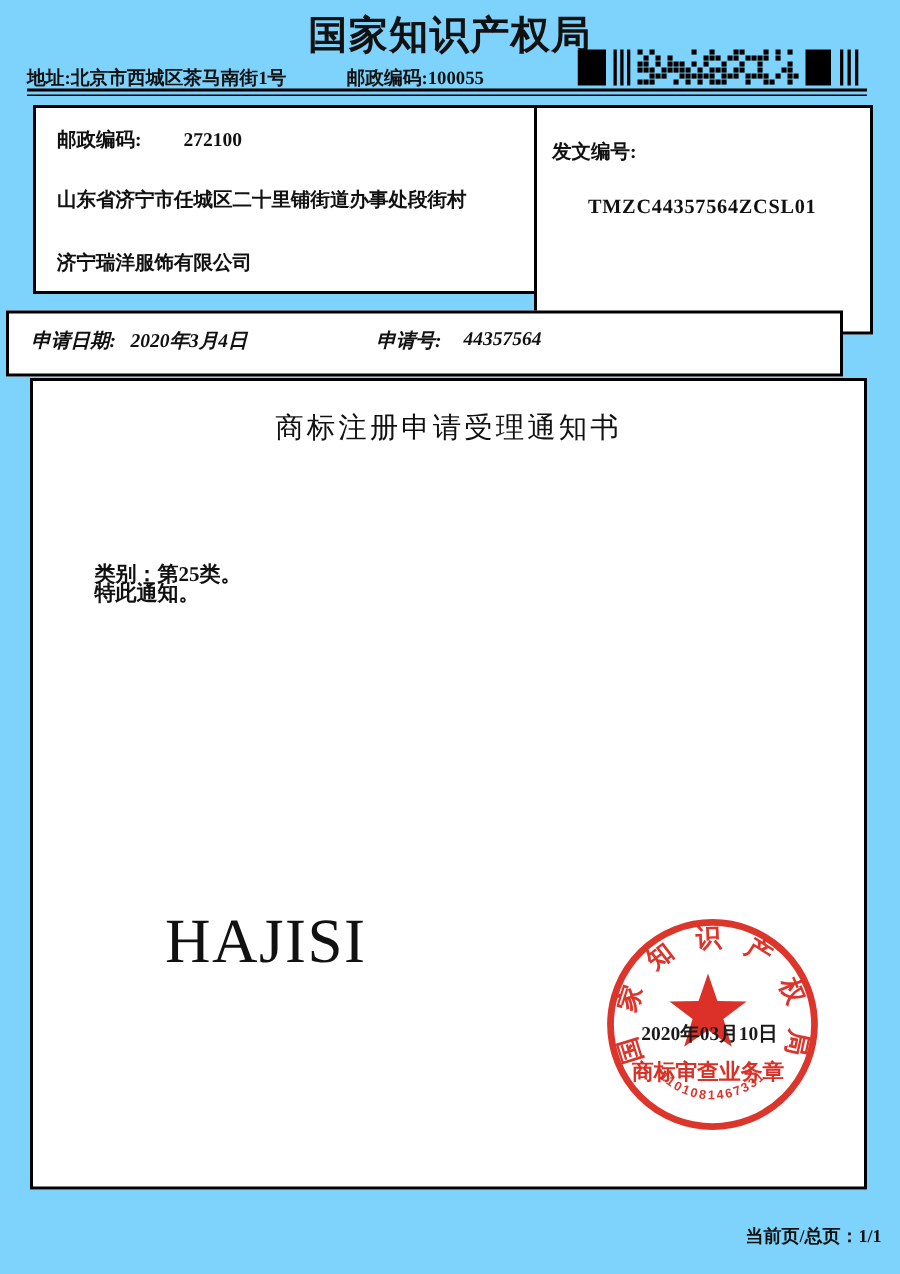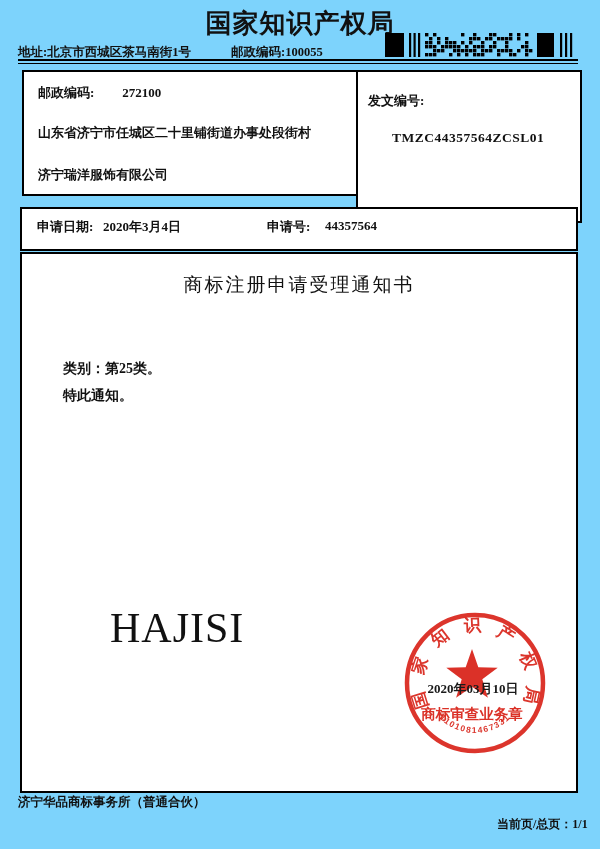--- a/index.html
+++ b/index.html
@@ -38,35 +38,35 @@
 
   .recipient-box .line { position: absolute; left: 14px; font-size: 13px; font-weight: 600; white-space: nowrap; }
   .rb-post  { top: 12px; }
   .rb-post .val { margin-left: 28px; }
   .rb-addr  { top: 52px; }
   .rb-comp  { top: 94px; }
 
   .dispatch-label { position: absolute; left: 10px; top: 20px; font-size: 13px; font-weight: 600; }
   .dispatch-value { position: absolute; left: 34px; top: 58px; font-size: 13.5px; font-weight: 600; letter-spacing: 0.5px; }
 
-  .app-bar { top: 207px; left: 20px; width: 558px; height: 44px; }
+  .app-bar { top: 207px; left: 4px; width: 558px; height: 44px; font-style: italic; }
   .app-bar span { position: absolute; top: 9px; font-size: 13px; font-weight: 600; white-space: nowrap; }
   .ab-date-label { left: 15px; }
   .ab-date-value { left: 81px; }
   .ab-num-label  { left: 245px; }
   .ab-num-value  { left: 303px; }
 
   .notice-box { top: 252px; left: 20px; width: 558px; height: 541px; }
   .notice-title {
     position: absolute; top: 18px; left: 0; width: 100%;
     text-align: center; font-size: 19px; font-weight: 400; letter-spacing: 2px;
   }
   .notice-addressee { position: absolute; left: 10px; top: 52px; font-size: 14px; font-weight: 600; white-space: nowrap; }
   .notice-body     { position: absolute; left: 41px; top: 79px; width: 505px; font-size: 14px; font-weight: 600; line-height: 27px; }
-  .notice-category { position: absolute; left: 41px; top: 106px; font-size: 14px; font-weight: 600; }
+  .notice-category { position: absolute; left: 41px; top: 120px; font-size: 14px; font-weight: 600; }
   .notice-closing  { position: absolute; left: 41px; top: 133px; font-size: 14px; font-weight: 600; }
 
   .trademark {
     position: absolute; left: 88px; top: 350px;
     font-size: 42px; letter-spacing: 1px; font-weight: 500;
     font-family: "Liberation Serif", "DejaVu Serif", serif;
   }
 
   .seal-wrap { position: absolute; left: 378px; top: 354px; width: 150px; height: 150px; }
 
@@ -222,16 +222,15 @@
         </text>
         <text x="73" y="85" font-size="13" font-weight="600" fill="#1a1a1a" text-anchor="middle" font-family="'Liberation Serif','DejaVu Serif',serif">2020年03月10日</text>
         <text x="72" y="111" font-size="14.5" font-weight="bold" fill="#d9261c" text-anchor="middle" opacity="0.95" font-family="'Liberation Serif','DejaVu Serif',serif">商标审查业务章</text>
         <text font-size="8.5" font-weight="bold" fill="#d9261c" opacity="0.93" font-family="'Liberation Sans','DejaVu Sans',sans-serif">
           <textPath href="#sealBottomArc" startOffset="4" textLength="78" lengthAdjust="spacing">1101081467331</textPath>
         </text>
       </svg>
     </div>
   </div>
 
-  <div class="abs footer-agency">济宁华品商标事务所（普通合伙）</div>
   <div class="abs footer-page">当前页/总页：1/1</div>
 
 </div>
 
 </body></html>

